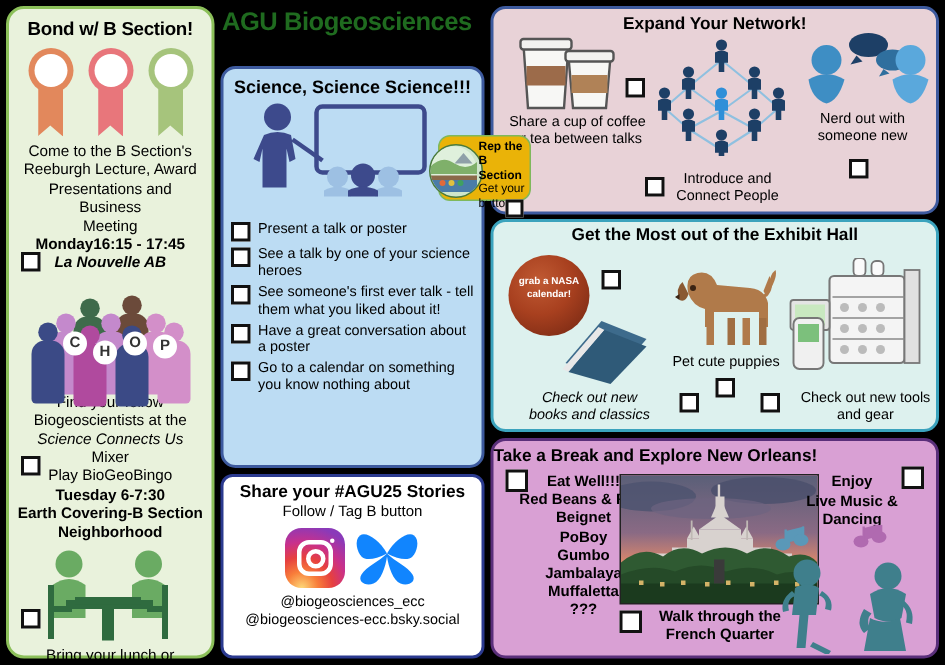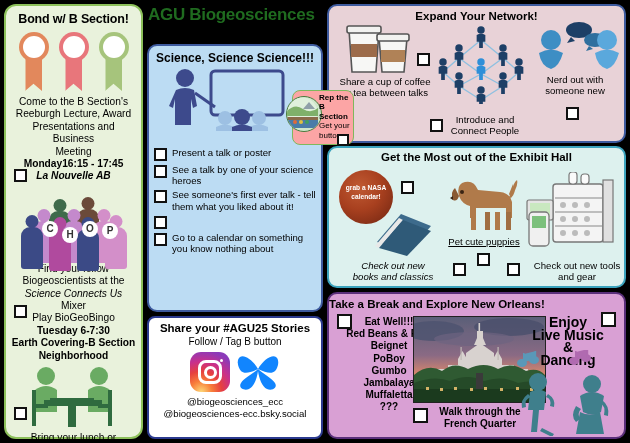--- a/index.html
+++ b/index.html
@@ -91,22 +91,22 @@
   .ig::before{content:"";position:absolute;left:8px;top:8px;width:24px;height:24px;
     border:3px solid #fff;border-radius:8px;box-sizing:border-box;}
   .ig::after{content:"";position:absolute;left:13.5px;top:13.5px;width:13px;height:13px;
     border:3px solid #fff;border-radius:50%;box-sizing:border-box;}
   .igdot{position:absolute;right:7px;top:6.5px;width:3.5px;height:3.5px;border-radius:50%;background:#fff;}
   .bsky{width:44px;height:40px;position:relative;}
   #share .handles{text-align:center;font-size:9.6px;line-height:11.5px;margin-top:2px;color:#000;}
 
   
   #repb{
-    left:292px;top:90px;width:62px;height:55px;
-    background:#fca5a5;border:1.6px solid #7fb85c;border-radius:8px;
+    left:292px;top:90px;width:62px;height:44px;
+    background:#eab308;border:1.6px solid #7fb85c;border-radius:8px;
     z-index:30;
   }
   #repb .badgeimg{position:absolute;left:-7px;top:5px;width:34px;height:34px;border-radius:50%;
     background:#cfe6cb;border:1.6px solid #4a7a3c;overflow:hidden;}
   #repb .txt{position:absolute;left:26px;top:2px;width:36px;font-size:8px;line-height:9.4px;color:#000;}
   #repb .txt b{font-weight:bold;}
 
   
   #network{
     left:327px;top:4px;width:299px;height:139px;
@@ -123,21 +123,21 @@
   .excap{font-size:9.6px;line-height:11.4px;color:#000;text-align:center;}
 
   #nola{
     left:327px;top:292px;width:299px;height:147px;
     background:#d9a0d4;border:2px solid #5a2f7a;border-radius:10px;
   }
   #nola .ttl{font-weight:bold;font-size:11.5px;margin-top:4px;color:#000;}
   .foodlist{position:absolute;left:6px;top:20px;width:96px;text-align:center;
     font-size:10px;line-height:12.2px;font-weight:bold;color:#000;}
   .musiclist{position:absolute;right:6px;top:20px;width:84px;text-align:center;
-    font-size:14px;line-height:12.6px;font-weight:bold;color:#000;}
+    font-size:10px;line-height:12.6px;font-weight:bold;color:#000;}
   .fqcap{position:absolute;left:88px;top:112px;width:126px;text-align:center;
     font-size:10px;line-height:12px;font-weight:bold;color:#000;}
 
   
   #hdr{
     position:absolute;left:148px;top:2px;width:178px;height:26px;
     font-size:17px;font-weight:bold;color:#1f6b1f;letter-spacing:-0.3px;
     line-height:26px;
   }
 
@@ -286,20 +286,21 @@
       <div class="sci-item">
           <span class="cb"></span>
           <span>See a talk by one of  your science heroes</span>
         </div>
       <div class="sci-item">
           <span class="cb"></span>
           <span>See someone's first ever talk - tell them what you liked about it!</span>
         </div>
       <div class="sci-item">
           <span class="cb"></span>
+          <span>Have a great conversation about a poster</span>
         </div>
       <div class="sci-item">
           <span class="cb"></span>
           <span>Go to a calendar on something you know nothing about</span>
         </div>
     </div>
   </div>
 
   <div class="panel" id="share">
     <div class="ttl">Share your #AGU25 Stories</div>
@@ -468,21 +469,21 @@
         <circle cx="13" cy="14" r="2" fill="#3a2414"></circle>
         <path d="M6 10 q-5 4 -2 12 q4 2 6 -4 z" fill="#8a5a33"></path>
         <path d="M4 18 l-3 2 3 2 z" fill="#3a2414"></path>
         <rect x="22" y="34" width="5" height="18" fill="#b07a4a"></rect>
         <rect x="36" y="34" width="5" height="18" fill="#a06e42"></rect>
         <rect x="46" y="34" width="5" height="18" fill="#b07a4a"></rect>
         <rect x="57" y="34" width="5" height="18" fill="#a06e42"></rect>
         <path d="M60 22 q10 -14 8 -20 q-4 3 -4 10 q-2 6 -6 8 z" fill="#b07a4a"></path>
       </svg>
     </div>
-    <div class="abs excap" style="left:110px;top:88px;width:90px;text-decoration:underline;">Pet cute puppies</div>
+    <div class="abs excap" style="left:110px;top:88px;width:90px;">Pet cute puppies</div>
     <div class="abs" style="left:148px;top:102px;"><span class="cb"></span></div>
 
     <div class="abs" style="left:196px;top:24px;">
       <svg width="92" height="80" viewBox="0 0 92 80">
         <rect x="28" y="12" width="50" height="58" rx="3" fill="#f4f4f4" stroke="#777" stroke-width="1.4"></rect>
         <rect x="78" y="8" width="10" height="62" fill="#e0e0e0" stroke="#777" stroke-width="1.2"></rect>
         <path d="M48 2 l0 10 m10 -10 l0 10" stroke="#777" stroke-width="1.2" fill="none"></path>
         <rect x="44" y="0" width="8" height="12" rx="3" fill="#fafafa" stroke="#777" stroke-width="1.2"></rect>
         <rect x="56" y="2" width="8" height="10" rx="3" fill="#fafafa" stroke="#777" stroke-width="1.2"></rect>
         <g stroke="#888" stroke-width="1" fill="none">

